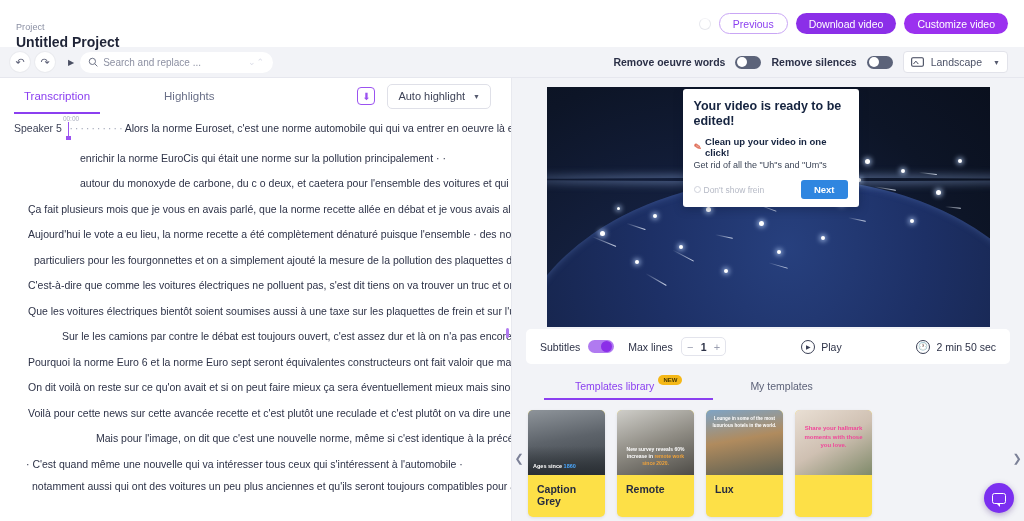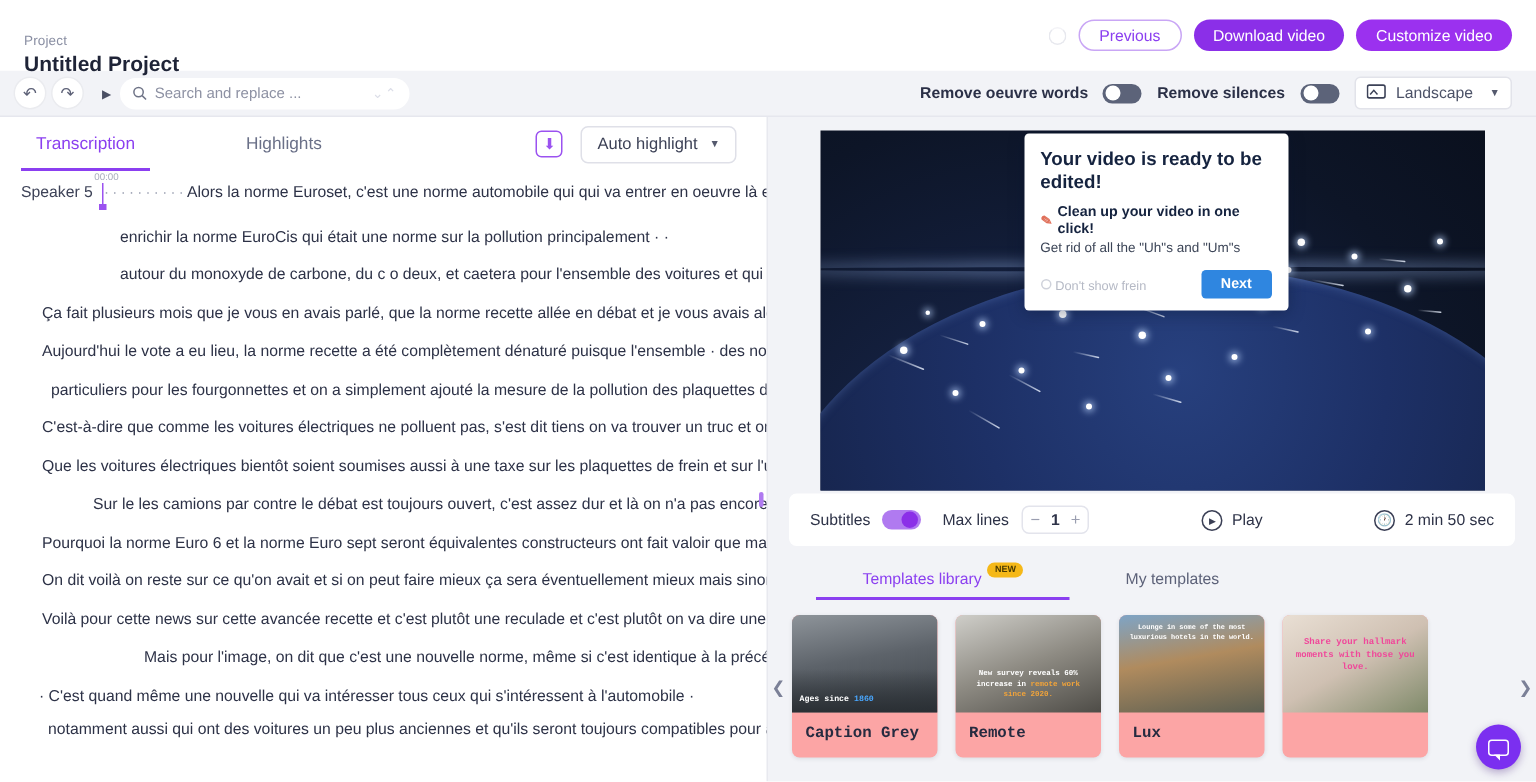--- a/index.html
+++ b/index.html
@@ -224,23 +224,22 @@
     border-radius: 7px; padding: 2px 5px; margin-left: 4px; position: relative; top: -6px;
   }
   .tmpl-gap { width: 62px; }
   .cards-row { flex: 1; display: flex; align-items: flex-start; padding: 10px 0 0 0; position: relative; min-height:0;}
   .arrow {
     width: 14px; flex: 0 0 14px; display: flex; align-items: center; justify-content: center;
     color: #7b8097; font-size: 11px; cursor: pointer; height: 96px;
   }
   .cards { flex: 1; display: flex; gap: 12px; padding: 0 2px; }
   .card {
-    width: 97px; background: #fca5a5; border-radius: 5px; overflow: hidden; cursor: pointer;
+    width: 77px; background: #fde047; border-radius: 5px; overflow: hidden; cursor: pointer;
     box-shadow: 0 1px 3px rgba(30,35,60,.10);
-    font-family: Liberation Mono, monospace;
   }
   .card .thumb { height: 65px; position: relative; overflow: hidden; }
   .card .nm { font-size: 10.5px; font-weight: bold; color: #262b40; padding: 8px 9px 10px 9px; }
   .th-grey { background: linear-gradient(170deg,#8e949a 0%,#5d636a 45%,#3b4147 100%); }
   .th-grey::after {
     content:""; position:absolute; left:0; right:0; bottom:0; height: 45%;
     background: linear-gradient(180deg, rgba(40,45,50,0) 0%, #2a2f34 100%);
   }
   .th-remote { background: linear-gradient(160deg,#cfcec9 0%,#8e8b83 50%,#4e4c47 100%); }
   .th-lux { background: linear-gradient(170deg,#7ea4c6 0%,#b08b5e 45%,#5c5f52 100%); }

